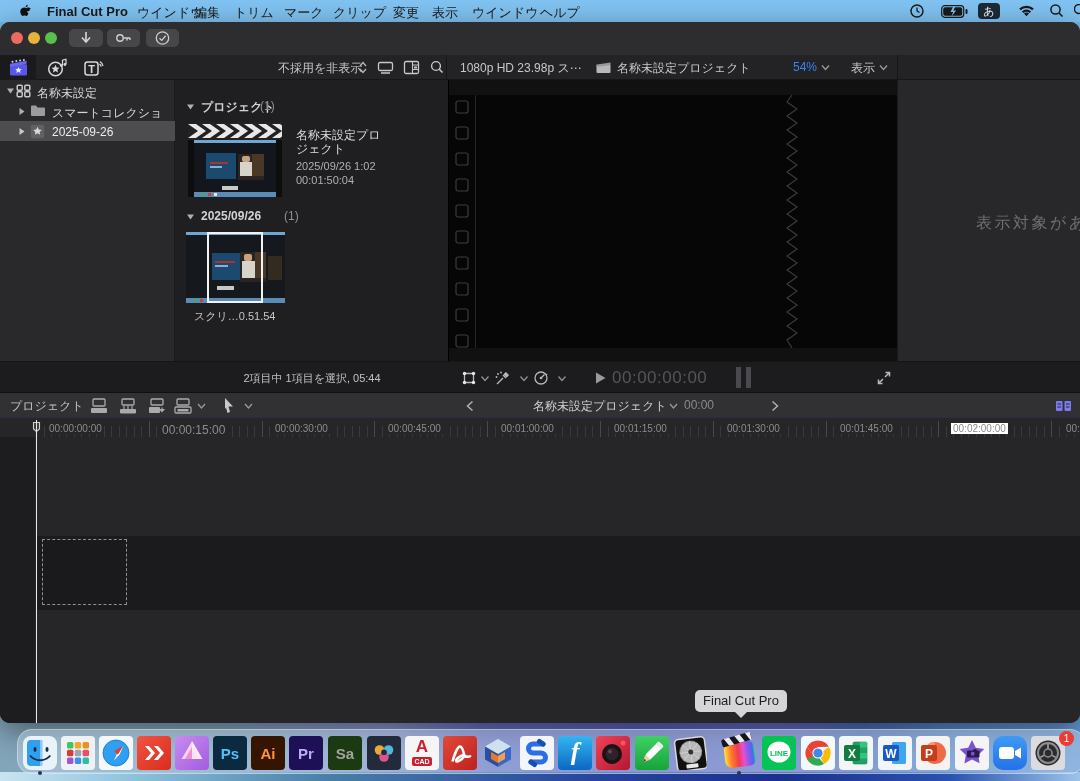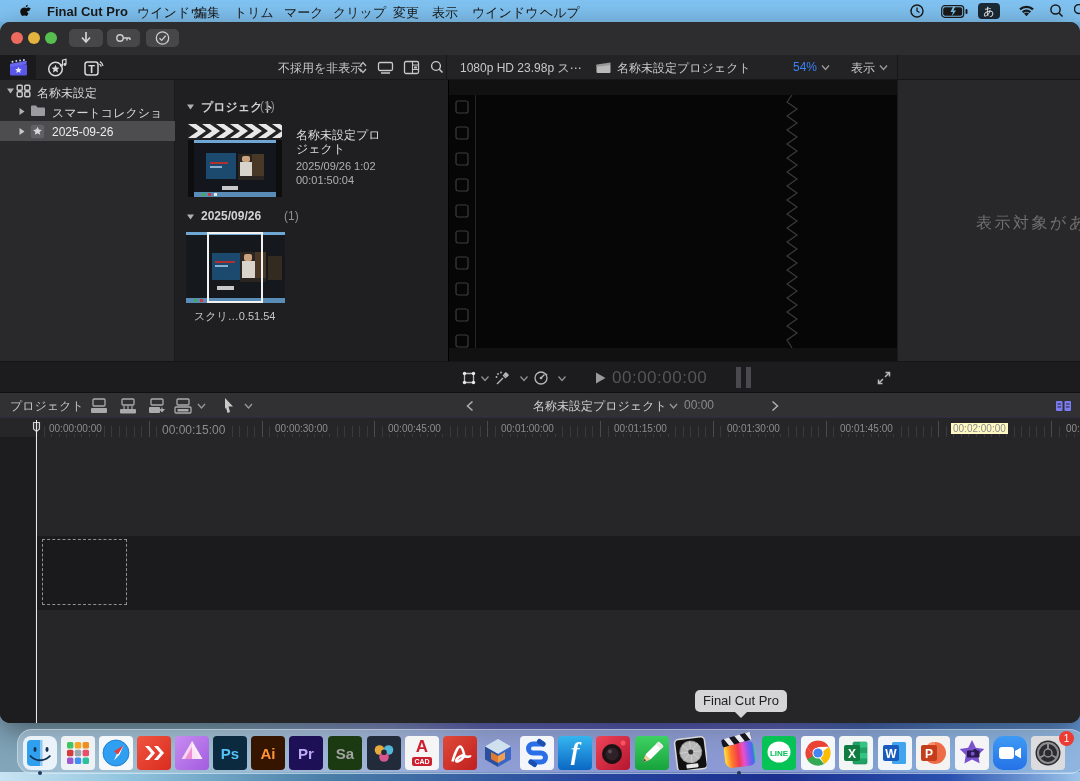--- a/index.html
+++ b/index.html
@@ -251,20 +251,21 @@
    <svg class="abs" style="left:335px;top:15px" width="16" height="253" viewBox="0 0 16 253">
           <path d="M8 0 L3 7 L13 14 L3 21 L13 28 L3 35 L13 42 L3 49 L13 56 L3 63 L13 70 L3 77 L13 84 L3 91 L13 98 L3 105 L13 112 L3 119 L13 126 L3 133 L13 140 L3 147 L13 154 L3 161 L13 168 L3 175 L13 182 L3 189 L13 196 L3 203 L13 210 L3 217 L13 224 L3 231 L13 238 L3 245 L8 253" fill="none" stroke="#3a3a3a" stroke-width="1.2"></path>
         </svg>
   </div>
   <div class="abs" id="rightpanel" style="left:897px;top:0;width:183px;height:281px;background:#28282a;border-left:1px solid #1a1a1a;overflow:hidden">
    <div class="abs" style="left:78px;top:133px;font-size:16px;letter-spacing:2.5px;color:#6f6f6f;white-space:nowrap">表示対象がありま</div>
   </div>
  </div>
 
  <div class="abs" style="left:0;top:339px;width:1080px;height:31px;background:#1c1c1e;border-top:1px solid #151516">
+  <div class="abs" style="left:176px;top:9px;width:272px;text-align:center;font-size:11px;color:#c2c2c2">2項目中 1項目を選択, 05:44</div>
   <svg class="abs" style="left:462px;top:9px" width="14" height="14" viewBox="0 0 14 14">
         <rect x="2.5" y="2.5" width="9" height="9" rx="1" fill="none" stroke="#b8b8b8" stroke-width="1.3"></rect>
         <g fill="#e8e8e8">
           <circle cx="2.5" cy="2.5" r="1.7"></circle>
           <circle cx="11.5" cy="2.5" r="1.7"></circle>
           <circle cx="2.5" cy="11.5" r="1.7"></circle>
           <circle cx="11.5" cy="11.5" r="1.7"></circle>
         </g>
       </svg>
   <svg class="abs" style="left:480px;top:13px" width="10" height="8" viewBox="0 0 10 8">
@@ -355,21 +356,21 @@
   <div class="abs" style="left:36px;top:8px;width:1044px;height:12px;background:repeating-linear-gradient(90deg,#3a3a3c 0,#3a3a3c 1px,transparent 1px,transparent 7.52px)"></div>
   <div class="abs" style="left:36px;top:3px;width:1044px;height:17px;background:repeating-linear-gradient(90deg,#4a4a4c 0,#4a4a4c 1px,transparent 1px,transparent 112.8px)"></div>
   <div class="abs" style="left:47px;top:5px;font-size:10px;color:#8c8c8c;background:#262628;padding:0 2px">00:00:00:00</div>
   <div class="abs" style="left:160px;top:5px;font-size:12px;color:#8c8c8c;background:#262628;padding:0 2px">00:00:15:00</div>
   <div class="abs" style="left:273px;top:5px;font-size:10px;color:#8c8c8c;background:#262628;padding:0 2px">00:00:30:00</div>
   <div class="abs" style="left:386px;top:5px;font-size:10px;color:#8c8c8c;background:#262628;padding:0 2px">00:00:45:00</div>
   <div class="abs" style="left:499px;top:5px;font-size:10px;color:#8c8c8c;background:#262628;padding:0 2px">00:01:00:00</div>
   <div class="abs" style="left:612px;top:5px;font-size:10px;color:#8c8c8c;background:#262628;padding:0 2px">00:01:15:00</div>
   <div class="abs" style="left:725px;top:5px;font-size:10px;color:#8c8c8c;background:#262628;padding:0 2px">00:01:30:00</div>
   <div class="abs" style="left:838px;top:5px;font-size:10px;color:#8c8c8c;background:#262628;padding:0 2px">00:01:45:00</div>
-  <div class="abs" style="left:951px;top:5px;font-size:10px;color:#8c8c8c;background:#fef9c3;padding:0 2px">00:02:00:00</div>
+  <div class="abs" style="left:951px;top:5px;font-size:10px;color:#8c8c8c;background:#ffffff;padding:0 2px">00:02:00:00</div>
   <div class="abs" style="left:1064px;top:5px;font-size:10px;color:#8c8c8c;background:#262628;padding:0 2px">00:0</div>
   <svg class="abs" style="left:32px;top:3px" width="9" height="16" viewBox="0 0 9 16">
         <path d="M1.5 1.5h6v6.5L4.5 10.5 1.5 8z" fill="#3a3a3c" stroke="#d0d0d0" stroke-width="1.1"></path>
         <path d="M4.5 10.5V16" stroke="#d0d0d0" stroke-width="1.1"></path>
       </svg>
  </div>
 
  <div class="abs" style="left:0;top:415px;width:1080px;height:286px;background:#262628">
   <div class="abs" style="left:0;top:0;width:35px;height:286px;background:#1d1d1f"></div>
   <div class="abs" style="left:36px;top:99px;width:1044px;height:74px;background:#1b1b1d"></div>

